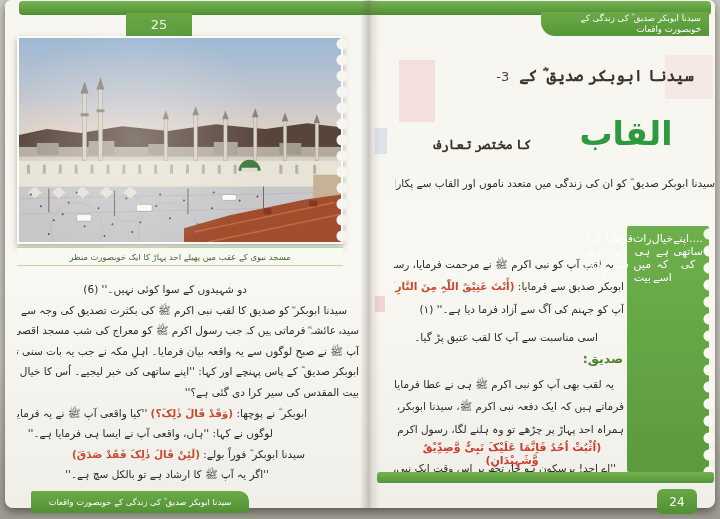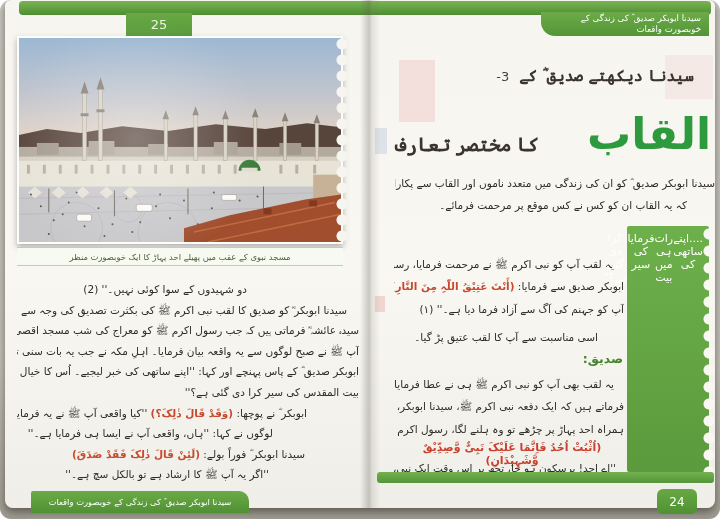--- a/index.html
+++ b/index.html
@@ -1,18 +1,18 @@
 <!DOCTYPE html>
 <html lang="ur"><head>
 <meta charset="utf-8">
 <style>
   html,body{margin:0;padding:0;}
   .stage{position:relative;width:720px;height:519px;overflow:hidden;
     background:linear-gradient(180deg,#c9c7c0 0%,#c2c0b8 70%,#9e9b92 100%);
-    font-family:"DejaVu Sans",sans-serif;border-radius:11px;}
+    font-family:"DejaVu Sans",sans-serif;}
   .spread{position:absolute;left:5px;top:0;width:710px;height:508px;
     background:linear-gradient(180deg,#f6f5f0 0%,#f8f7f2 55%,#efeee8 100%);
     border-radius:6px 6px 8px 8px;box-shadow:0 4px 9px rgba(40,36,30,.55);}
   .spine{position:absolute;left:355px;top:0;width:20px;height:508px;
     background:linear-gradient(90deg,rgba(0,0,0,0) 0%,rgba(95,88,76,.30) 45%,rgba(120,112,100,.16) 60%,rgba(0,0,0,0) 100%);}
   .glare{position:absolute;left:0;top:20px;width:260px;height:240px;border-radius:50%;
     background:radial-gradient(closest-side,rgba(255,255,255,.30),rgba(255,255,255,0));pointer-events:none;}
 
   .topbar{position:absolute;left:14px;top:1px;width:692px;height:14px;border-radius:4px;
     background:linear-gradient(180deg,#79b453 0%,#5a9a3c 70%,#4e8c33 100%);}
@@ -49,22 +49,22 @@
     color:#fff;font-size:8.4px;direction:rtl;}
 
   
   .bleed{position:absolute;pointer-events:none;}
   .rhead{position:absolute;left:470px;top:66px;width:240px;height:26px;direction:rtl;
     display:flex;justify-content:center;align-items:baseline;gap:10px;color:#3a342d;}
   .rhead .hd{font-size:15.5px;font-weight:bold;font-family:"DejaVu Serif",serif;}
   .rhead .no{font-size:13px;color:#4a443c;}
   .rtitle{position:absolute;left:388px;top:100px;width:320px;height:62px;direction:rtl;
     display:flex;justify-content:center;align-items:flex-end;gap:8px;}
-  .rtitle .big{font-size:44px;font-weight:bold;color:#2e9a3e;line-height:56px;margin-left:40px;}
-  .rtitle .rest{font-size:19px;font-weight:bold;color:#3a342d;line-height:34px;font-family:Liberation Sans, sans-serif;}
+  .rtitle .big{font-size:33px;font-weight:bold;color:#2e9a3e;line-height:56px;margin-left:40px;}
+  .rtitle .rest{font-size:13px;font-weight:bold;color:#3a342d;line-height:34px;font-family:Liberation Serif, serif;}
   .rintro{position:absolute;left:390px;top:172px;width:320px;direction:rtl;text-align:right;
     font-size:10.5px;line-height:22px;color:#302c27;}
   .subhead{position:absolute;width:228px;direction:rtl;text-align:right;
     font-size:12.5px;font-weight:bold;color:#45842c;}
   .rsec{position:absolute;left:389px;width:230px;direction:rtl;text-align:right;
     font-size:10.5px;line-height:22.4px;color:#302c27;}
   .arline{position:absolute;left:394px;width:226px;text-align:center;direction:rtl;
     font-size:11px;font-weight:bold;color:#c9402e;}
   .botbar{position:absolute;left:372px;top:472px;width:337px;height:11px;border-radius:3px;
     background:linear-gradient(180deg,#74b14e 0%,#54953a 100%);}
@@ -219,21 +219,21 @@
         <rect x="246" y="172" width="8" height="6" fill="#83391f"></rect>
           <rect x="292" y="164" width="8" height="6" fill="#83391f"></rect>
       </svg>
       <div class="perf perf-photo"></div>
     </div>
     <div class="caption">
       <span>مسجد نبوی کے عقب میں پھیلے احد پہاڑ کا ایک خوبصورت منظر</span>
     </div>
 
     <div class="ltext">
-      <div class="ln" style="padding-right:112px">دو شہیدوں کے سوا کوئی نہیں۔'' (2)</div>
+      <div class="ln" style="padding-right:112px">دو شہیدوں کے سوا کوئی نہیں۔'' (6)</div>
       <div class="ln" style="padding-right:12px">سیدنا ابوبکر ؓ کو صدیق کا لقب نبی اکرم ﷺ کی بکثرت تصدیق کی وجہ سے دیا گیا۔ ام المؤمنین</div>
       <div class="ln">سیدہ عائشہ ؓ فرماتی ہیں کہ جب رسول اکرم ﷺ کو معراج کی شب مسجد اقصیٰ کی سیر کرائی گئی تو</div>
       <div class="ln">آپ ﷺ نے صبح لوگوں سے یہ واقعہ بیان فرمایا۔ اہلِ مکہ نے جب یہ بات سنی تو بھاگے بھاگے سیدنا</div>
       <div class="ln">ابوبکر صدیق ؓ کے پاس پہنچے اور کہا: ''اپنے ساتھی کی خبر لیجیے۔ اُس کا خیال ہے کہ اسے رات ہی میں</div>
       <div class="ln">بیت المقدس کی سیر کرا دی گئی ہے؟''</div>
       <div class="ln" style="padding-right:52px">
         <span>ابوبکر ؓ نے پوچھا: </span><span class="ar">(وَقَدْ قَالَ ذٰلِکَ؟)</span><span> ''کیا واقعی آپ ﷺ نے یہ فرمایا ہے؟''</span>
       </div>
       <div class="ln" style="padding-right:86px">لوگوں نے کہا: ''ہاں، واقعی آپ نے ایسا ہی فرمایا ہے۔''</div>
       <div class="ln" style="padding-right:54px">
@@ -248,31 +248,30 @@
 
     <div class="spine"></div>
     <div class="glare"></div>
 
     <div class="bleed" style="left:394px;top:60px;width:36px;height:62px;background:#e06a6a;opacity:.16"></div>
     <div class="bleed" style="left:660px;top:55px;width:48px;height:44px;background:#e08a8a;opacity:.12"></div>
     <div class="bleed" style="left:370px;top:128px;width:12px;height:26px;background:#6a8ac0;opacity:.18"></div>
     <div class="bleed" style="left:370px;top:296px;width:10px;height:16px;background:#d05050;opacity:.20"></div>
 
     <div class="rhead">
-      <span class="hd">سیدنا دیکھتے صدیق ؓ کے</span>
+      <span class="hd">سیدنا ابوبکر صدیق ؓ کے</span>
       <span class="no">3-</span>
     </div>
     <div class="rtitle">
       <span class="big">القاب</span>
       <span class="rest">کا مختصر تعارف</span>
     </div>
 
     <div class="rintro">
       <div class="ln">سیدنا ابوبکر صدیق ؓ کو ان کی زندگی میں متعدد ناموں اور القاب سے پکارا گیا۔ آیئے دیکھتے ہیں</div>
-      <div class="ln" style="padding-right:28px">کہ یہ القاب ان کو کس نے کس موقع پر مرحمت فرمائے۔</div>
     </div>
 
     <div class="rsec" style="top:253px">
       <div class="ln" style="padding-right:10px">یہ لقب آپ کو نبی اکرم ﷺ نے مرحمت فرمایا، رسول اکرم ﷺ نے سیدنا</div>
       <div class="ln">
         <span>ابوبکر صدیق سے فرمایا: </span><span class="ar">(أَنْتَ عَتِیْقُ اللّٰہِ مِنَ النَّارِ)</span>
       </div>
       <div class="ln">آپ کو جہنم کی آگ سے آزاد فرما دیا ہے۔'' (۱)</div>
       <div class="ln" style="padding-right:26px;margin-top:6px">اسی مناسبت سے آپ کا لقب عتیق پڑ گیا۔</div>
     </div>
@@ -283,20 +282,21 @@
       <div class="ln">فرماتے ہیں کہ ایک دفعہ نبی اکرم ﷺ، سیدنا ابوبکر، عمر اور عثمان ؓ کے</div>
       <div class="ln">ہمراہ احد پہاڑ پر چڑھے تو وہ ہلنے لگا، رسول اکرم ﷺ نے فرمایا:</div>
     </div>
     <div class="arline" style="top:441px">(اُثْبُتْ اُحُدُ فَاِنَّمَا عَلَیْکَ نَبِیٌّ وَّصِدِّیْقٌ وَّشَہِیْدَانِ)</div>
     <div class="rsec" style="top:457px">
       <div class="ln" style="padding-right:8px">''اے احد! پرسکون ہو جا، تجھ پر اس وقت ایک نبی، ایک صدیق اور</div>
     </div>
 
     <div class="pullquote">
       <div>....اپنے ساتھی کی</div>
+      <div>خیال ہے کہ اسے</div>
       <div>رات ہی میں بیت</div>
       <div>فرمایا کی سیر</div>
       <div>کرا دی گئی ہے؟''</div>
       <div class="perf-quote"></div>
     </div>
 
     <div class="botbar"></div>
     <div class="tab24">
       <span>24</span>
     </div>

